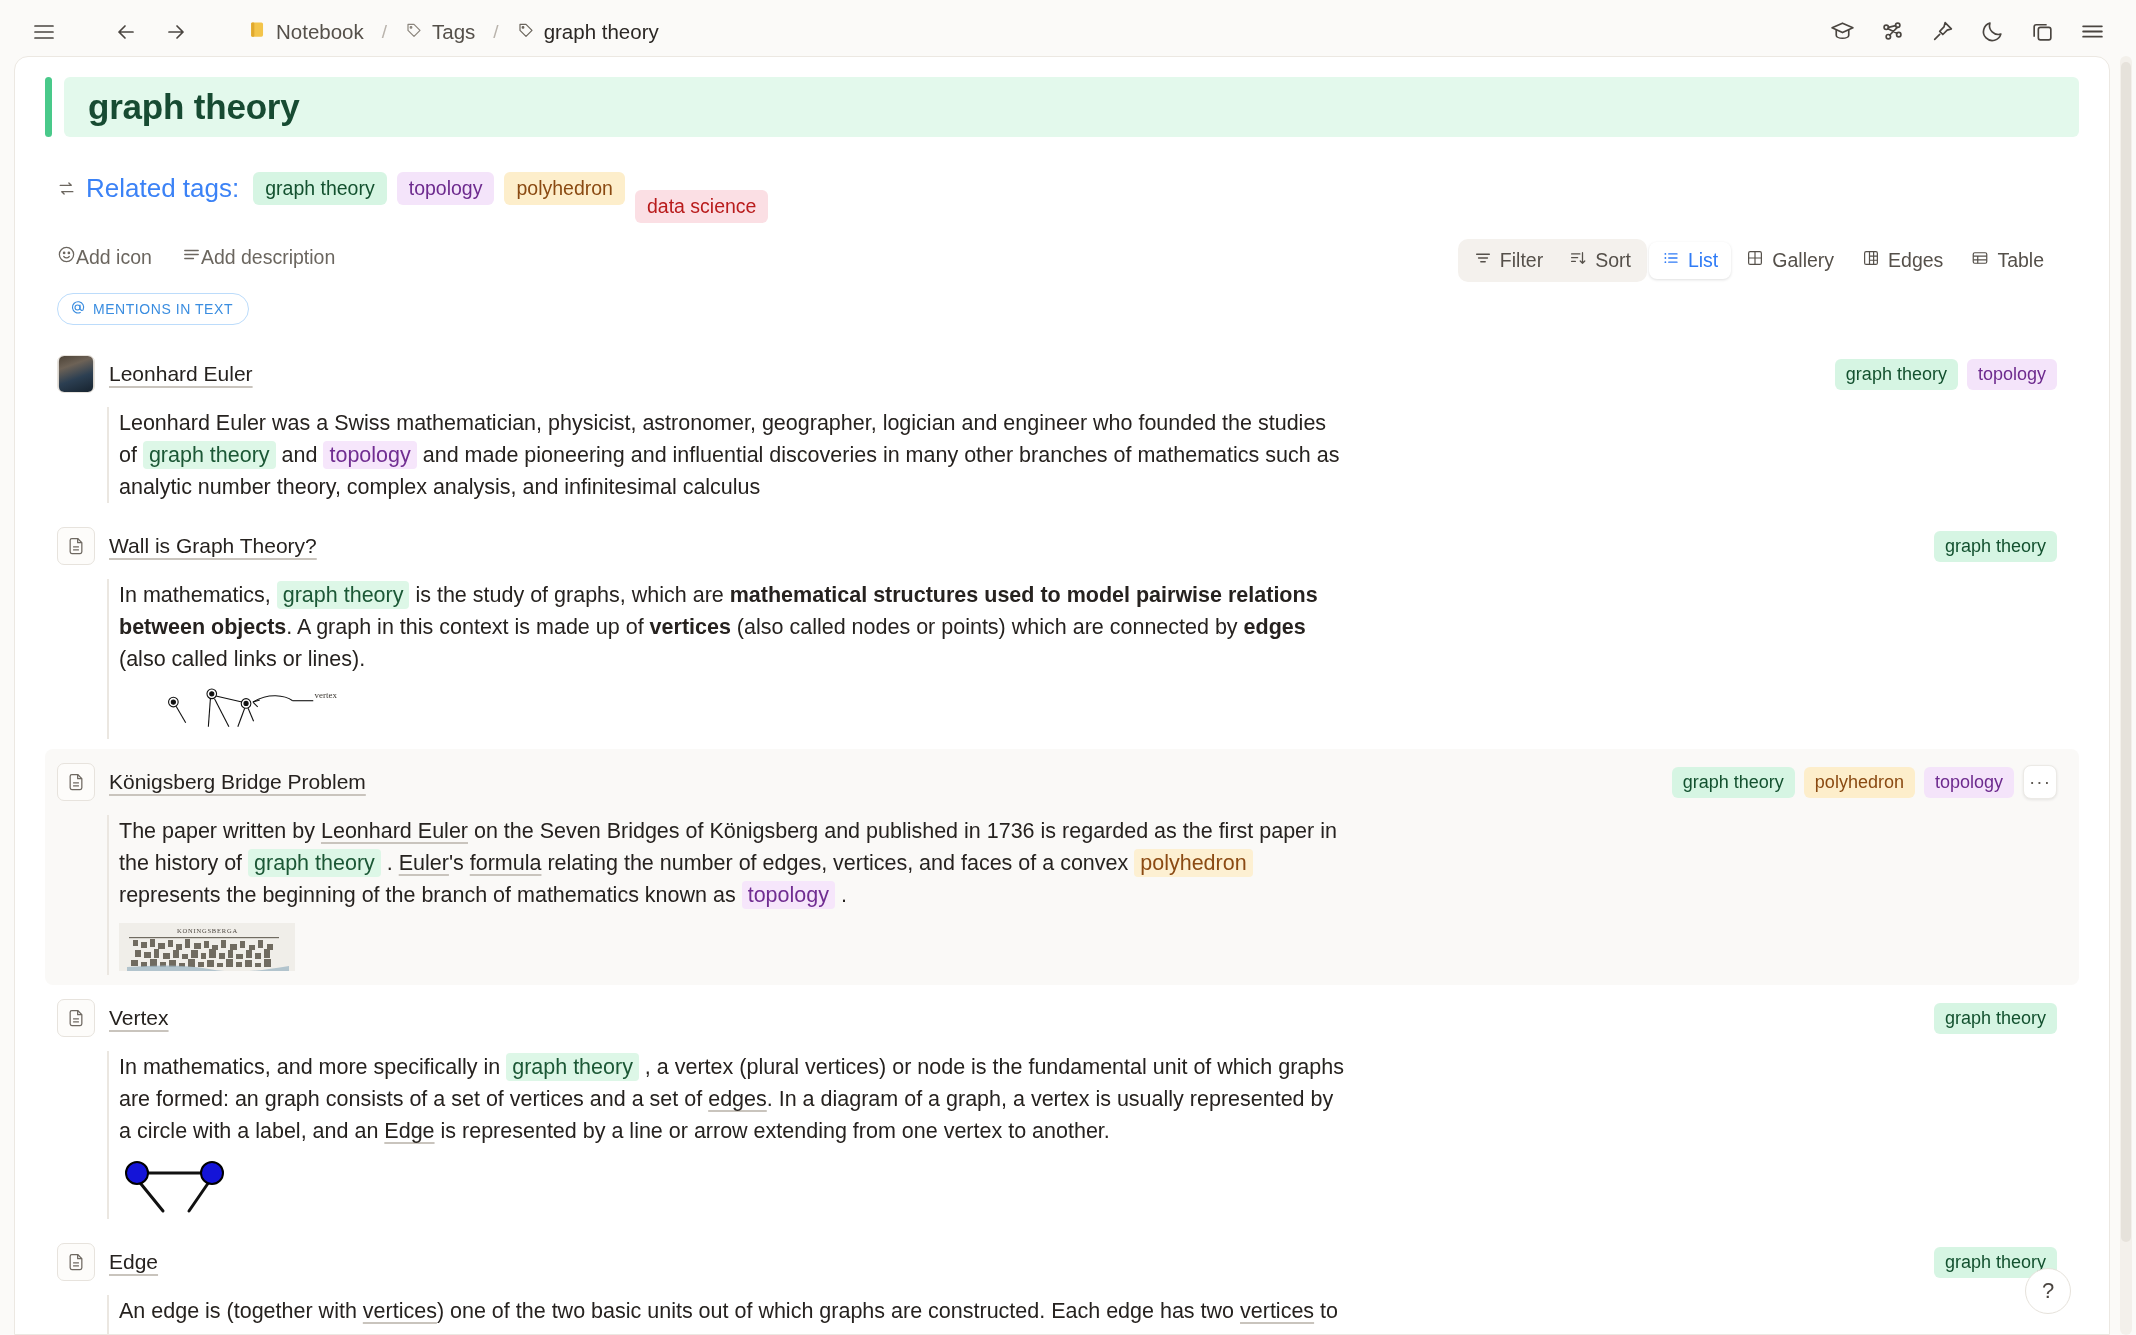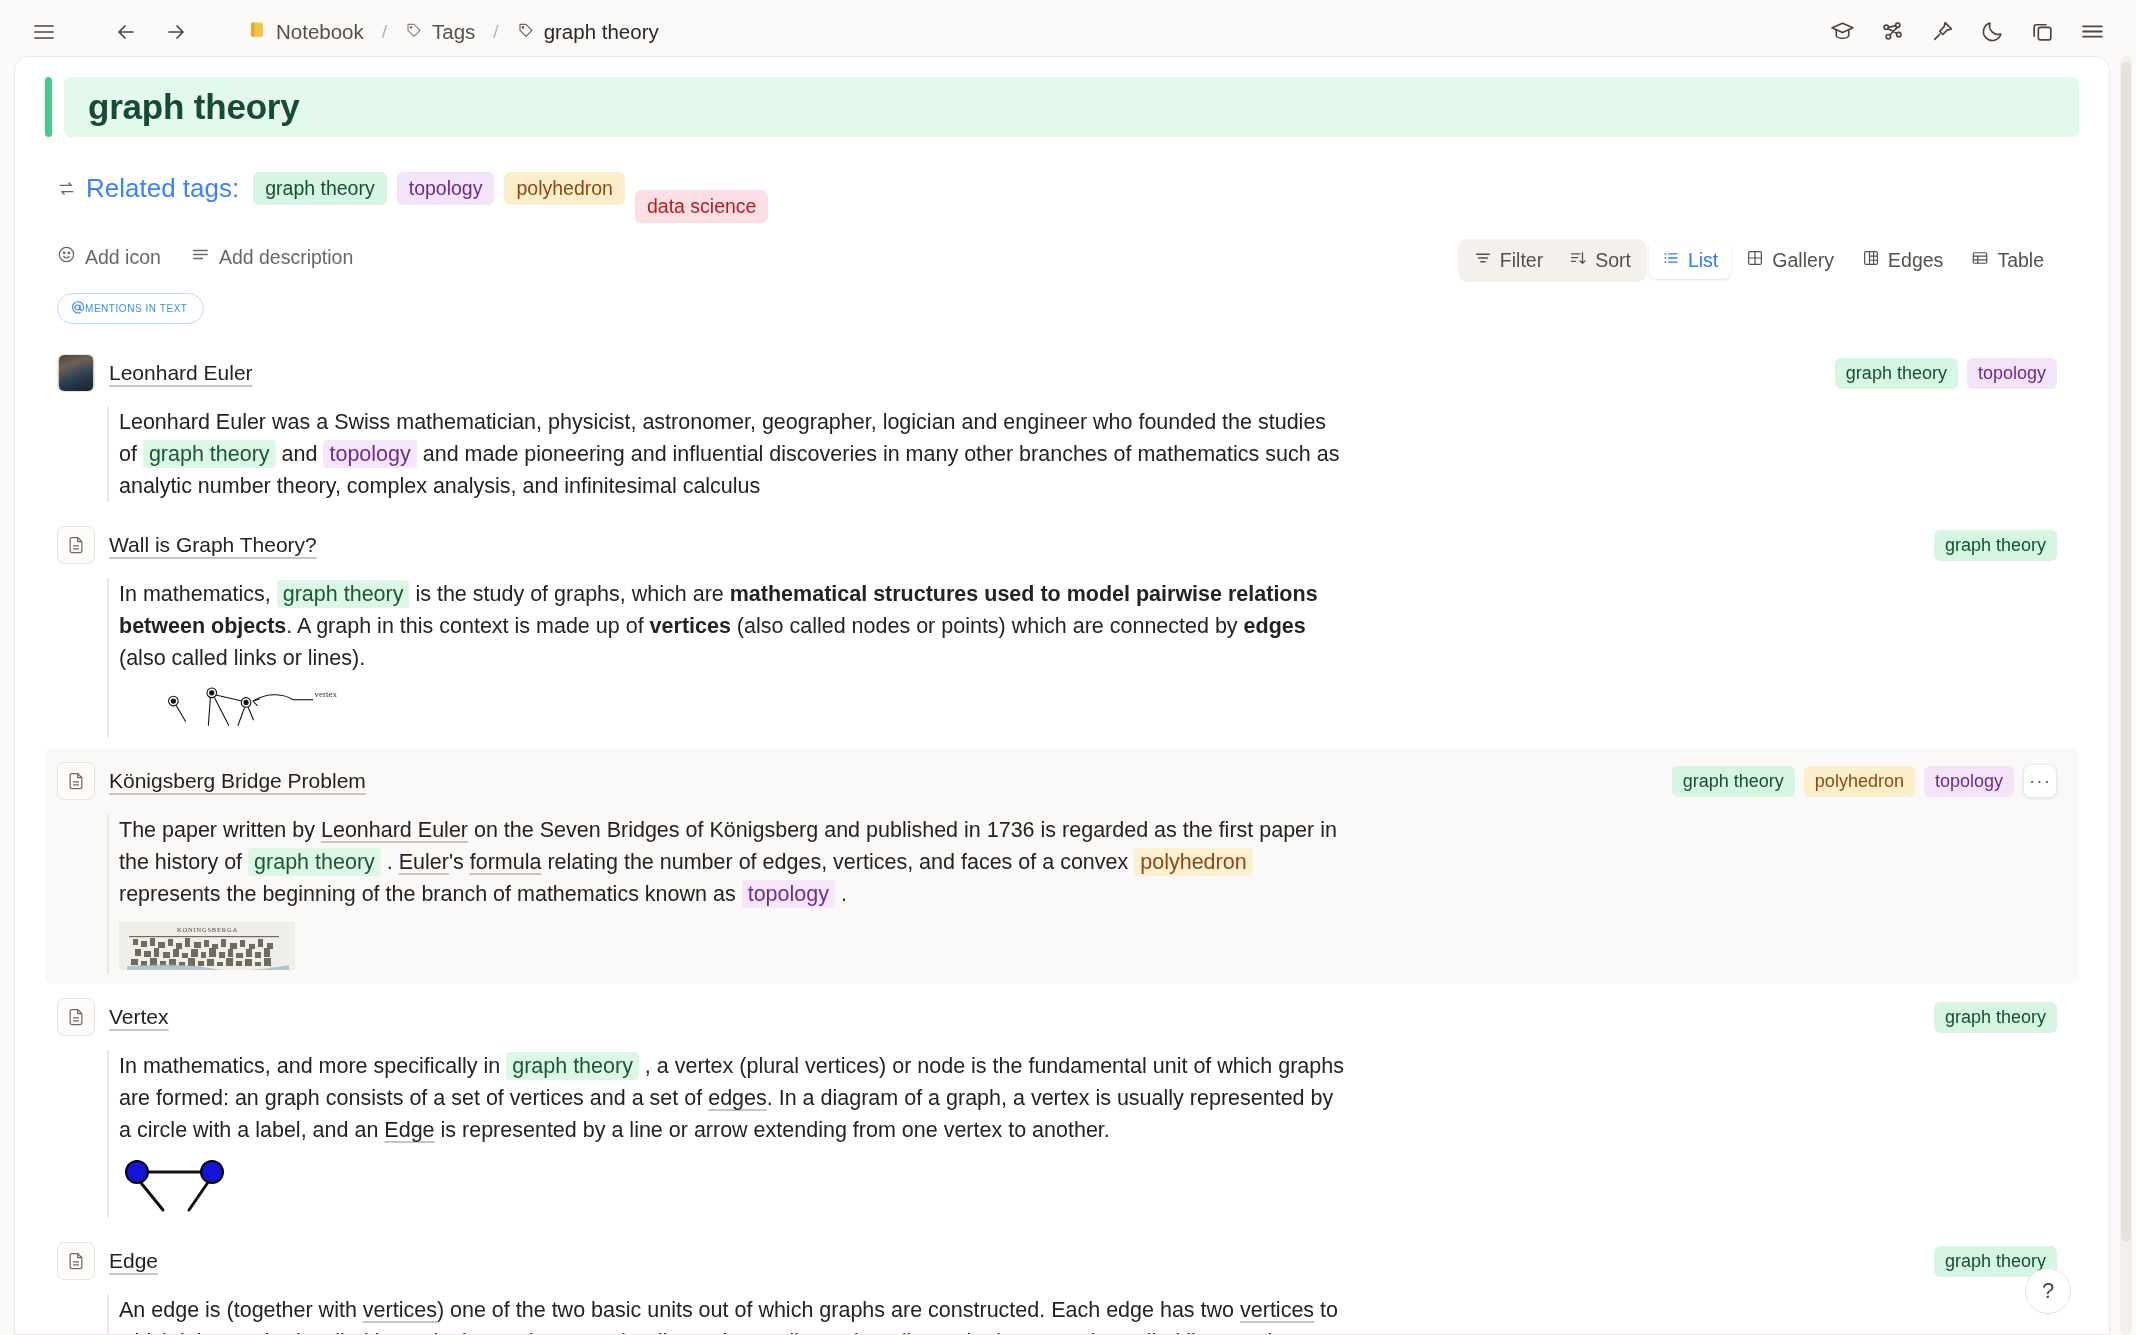--- a/index.html
+++ b/index.html
@@ -63,40 +63,40 @@
     white-space: nowrap;
   }
   .tag-green  { background:#d6f5e3; color:#13512f; }
   .tag-purple { background:#f4e4fa; color:#6d2a8e; }
   .tag-yellow { background:#fdeecb; color:#8a4a12; }
   .tag-pink   { background:#fbdfe4; color:#b91c1c;margin-top:37px; }
 
   
   .meta-row { display: flex; align-items: center; margin: 22px 0 0 12px; position: relative; }
   .meta-action {
-    display: flex; align-items: center; gap: 9px;
+    display: flex; align-items: center; 
     font-size: 19.5px; color: #6b665f; margin-right: 30px; cursor: pointer;
   }
 
   .viewbar { margin-left: auto; display: flex; align-items: center; gap: 2px;
              position:absolute; right: 22px; top: -6px; }
   .vb-group { display: flex; align-items: center; background: #f4f1ed; border-radius: 10px; padding: 3px; }
   .vb-item {
     display: flex; align-items: center; gap: 8px;
     font-size: 19.5px; color: #55504a; padding: 7px 13px; border-radius: 8px; cursor: pointer;
   }
   .vb-item.active { background:#ffffff; color:#2f7bf6; box-shadow: 0 1px 3px rgba(0,0,0,.13); }
 
   
   .mentions-chip {
-    display: inline-flex; align-items: center; gap: 0;
+    display: inline-flex; align-items: center; gap: 8px;
     margin: 24px 0 0 12px;
     border: 1px solid #bcdcfb; color: #3a8de0;
     border-radius: 16px; padding: 6px 15px 6px 12px;
-    font-size: 10px; letter-spacing: .55px; cursor: pointer;
+    font-size: 14px; letter-spacing: .55px; cursor: pointer;
     background: #fff;
   }
 
   
   .entries { margin-top: 16px; }
   .entry { position: relative; padding: 10px 22px 10px 12px; border-radius: 8px; }
   .entry.hovered { background: #faf9f7; }
   .entry-head { display: flex; align-items: center; gap: 14px; min-height: 46px; }
   .entry-ico {
     width: 38px; height: 38px; flex: none;

